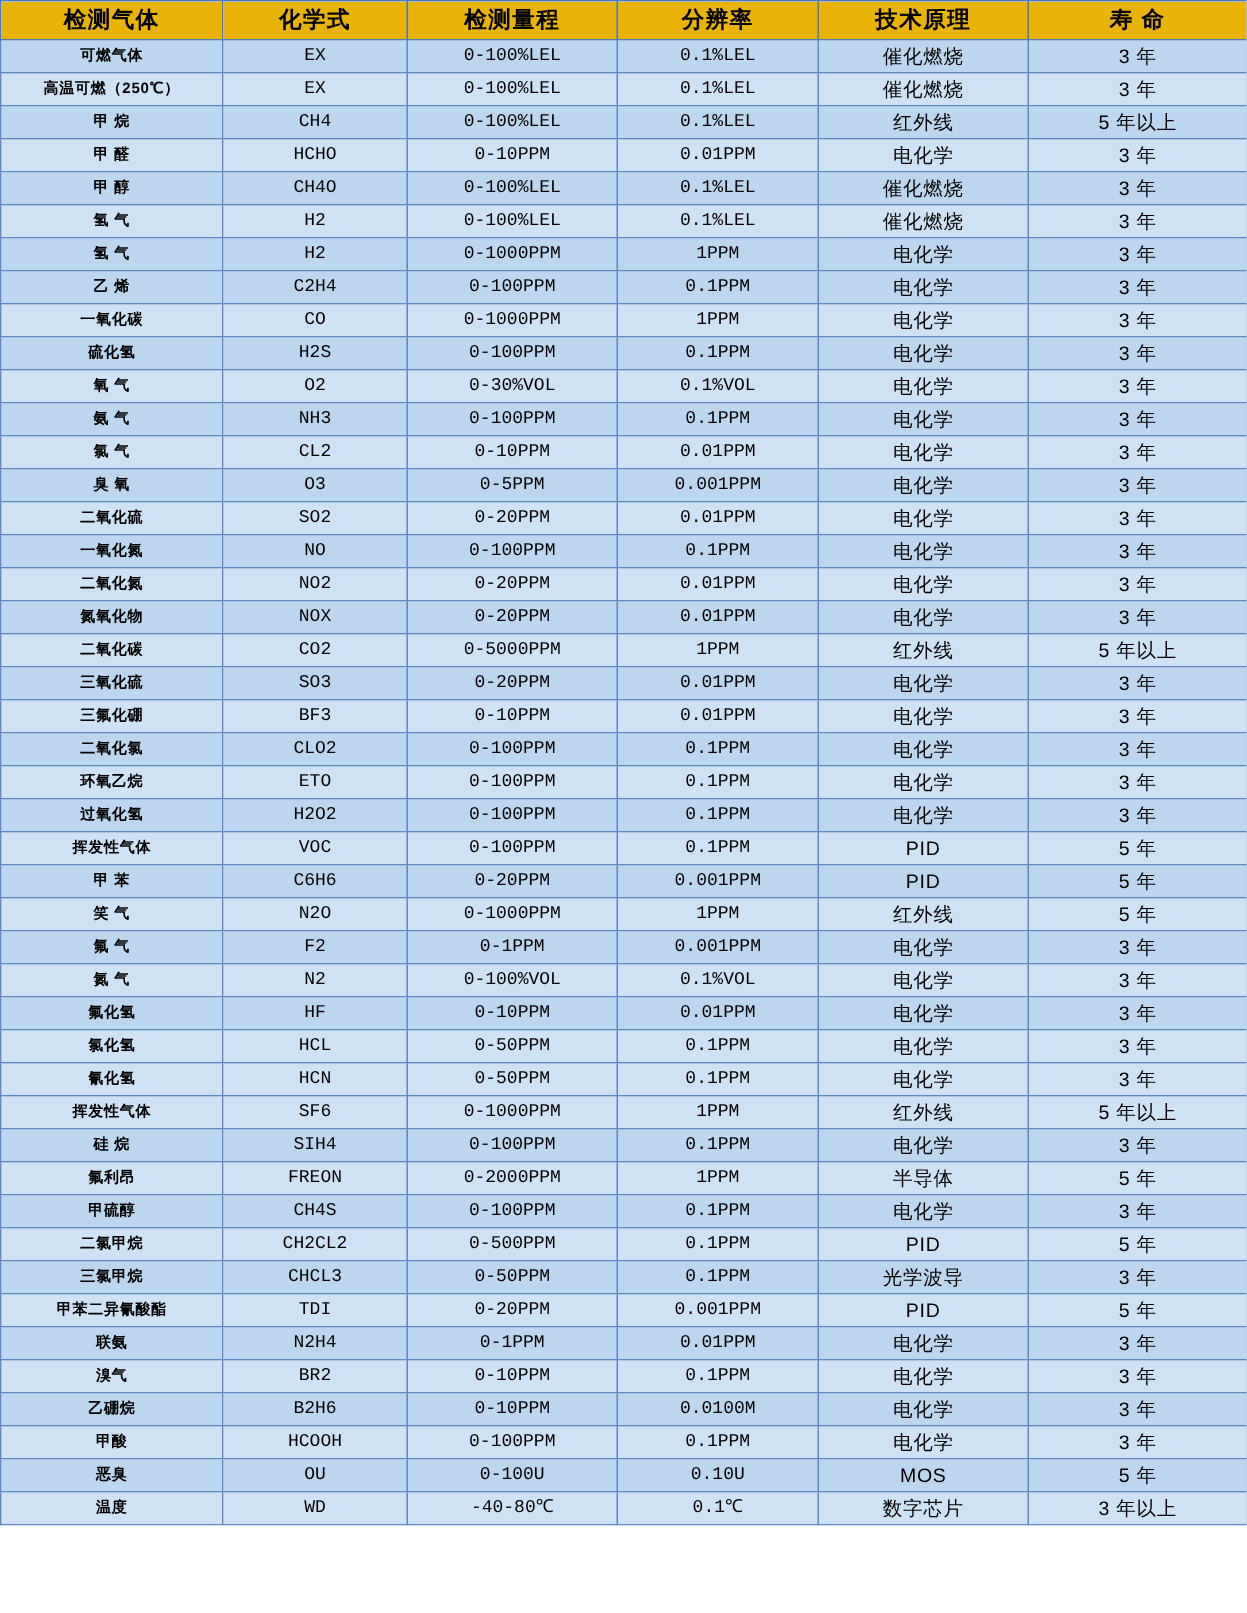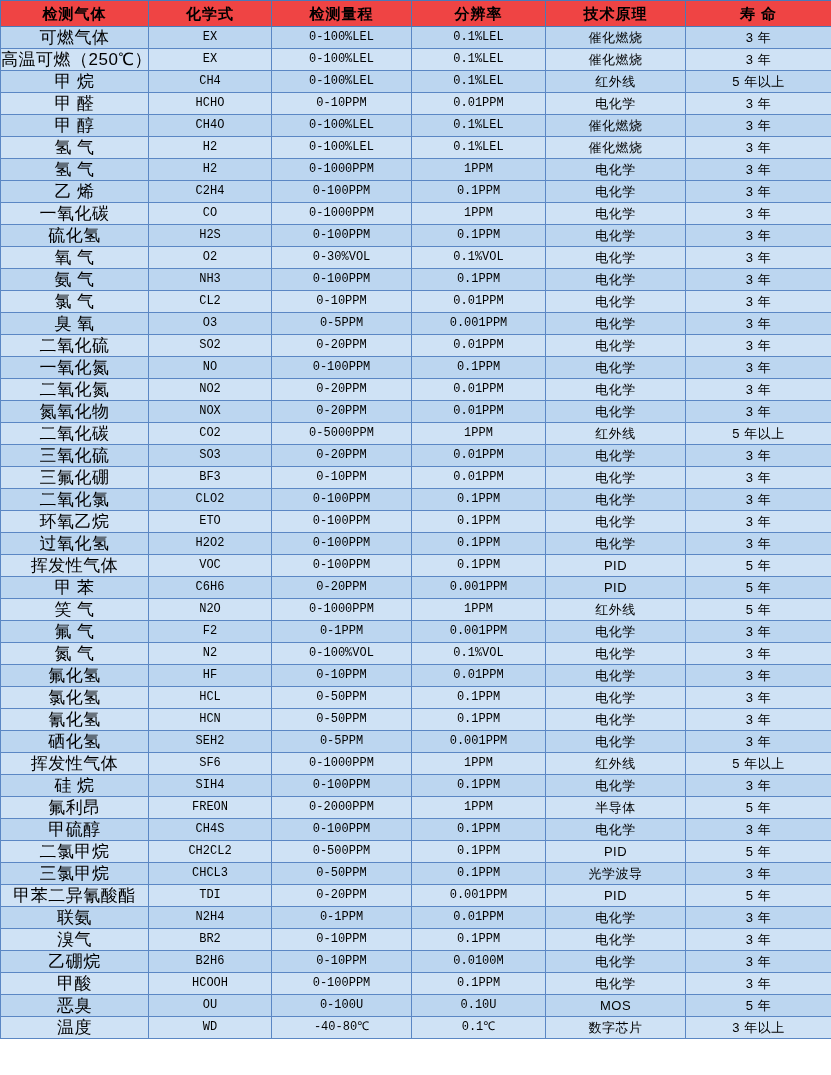--- a/index.html
+++ b/index.html
@@ -27,38 +27,39 @@
     text-align: center;
     vertical-align: middle;
     padding: 0;
     height: 21px;
     line-height: 21px;
     white-space: nowrap;
     overflow: hidden;
     color: #000000;
   }
   #gas-table thead th {
-    background: #ef4444;
+    background: #eab308;
     font-size: 15px;
     font-weight: bold;
     height: 25px;
     line-height: 25px;
     letter-spacing: 1px;
     border: 1px solid #4a79b8;
   }
   #gas-table tbody tr td {
     background: #bcd6f0;
     font-size: 13px;
   }
   #gas-table tbody tr.alt td {
     background: #cfe2f5;
   }
   #gas-table td.name {
-    font-size: 17px;
+    font-size: 10px;
     letter-spacing: 0.5px;
+    font-weight: bold;
   }
   #gas-table td.formula,
   #gas-table td.range,
   #gas-table td.res {
     font-family: "Liberation Mono", monospace;
     font-size: 12px;
     letter-spacing: 0;
   }
   #gas-table td.tech,
   #gas-table td.life {
@@ -338,28 +339,20 @@
         <td class="life">3 年</td>
       </tr>
       <tr class="alt">
         <td class="name">氰化氢</td>
         <td class="formula">HCN</td>
         <td class="range">0-50PPM</td>
         <td class="res">0.1PPM</td>
         <td class="tech">电化学</td>
         <td class="life">3 年</td>
       </tr>
-      <tr>
-        <td class="name">硒化氢</td>
-        <td class="formula">SEH2</td>
-        <td class="range">0-5PPM</td>
-        <td class="res">0.001PPM</td>
-        <td class="tech">电化学</td>
-        <td class="life">3 年</td>
-      </tr>
       <tr class="alt">
         <td class="name">挥发性气体</td>
         <td class="formula">SF6</td>
         <td class="range">0-1000PPM</td>
         <td class="res">1PPM</td>
         <td class="tech">红外线</td>
         <td class="life">5 年以上</td>
       </tr>
       <tr>
         <td class="name">硅 烷</td>

